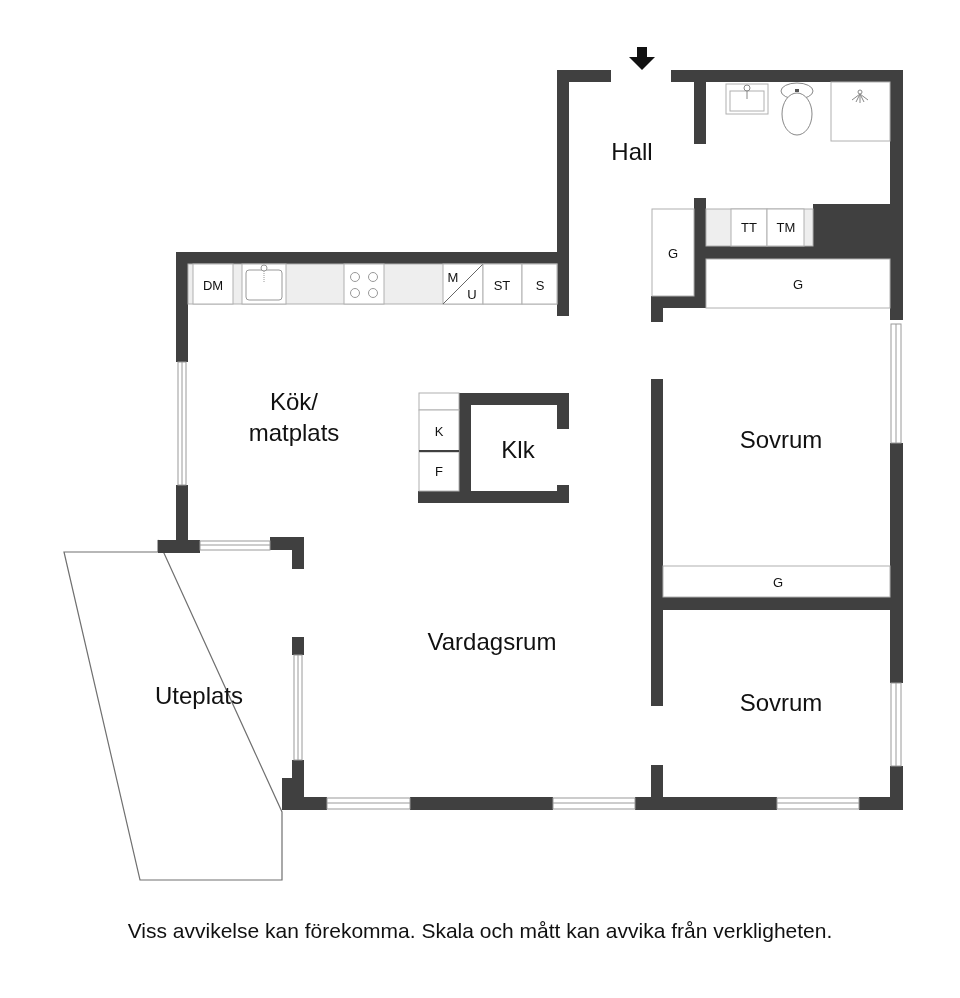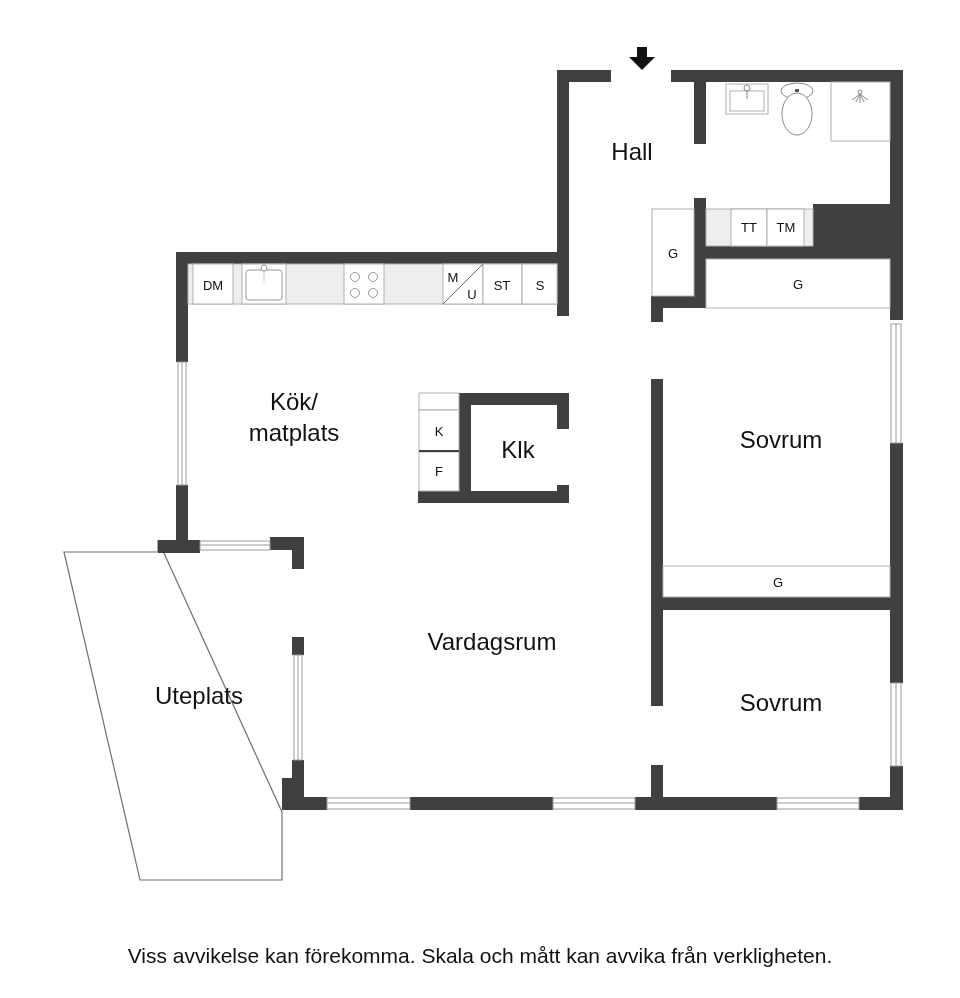--- a/index.html
+++ b/index.html
@@ -6,21 +6,21 @@
   body { width: 960px; height: 998px; position: relative; overflow: hidden; font-family: "Liberation Sans", sans-serif; }
   svg { position: absolute; left: 0; top: 0; }
   .wall { fill: #404040; }
   .win { fill: #ffffff; stroke: #9a9a9a; stroke-width: 1; }
   .winline { stroke: #9a9a9a; stroke-width: 1; }
   .fit { fill: #ffffff; stroke: #b0b0b0; stroke-width: 1; }
   .counter { fill: #eeeeee; stroke: #b0b0b0; stroke-width: 1; }
   .thin { fill: none; stroke: #707070; stroke-width: 1.2; }
   .room-label { font-family: "Liberation Sans", sans-serif; font-size: 24px; fill: #111; }
   .fix-label { font-family: "Liberation Sans", sans-serif; font-size: 13px; fill: #111; }
-  .disclaimer { position: absolute; left: 0; width: 960px; top: 944px; text-align: center; font-size: 21px; color: #111; }
+  .disclaimer { position: absolute; left: 0; width: 960px; top: 919px; text-align: center; font-size: 21px; color: #111; }
 </style>
 </head>
 <body>
 
 <svg width="960" height="998" viewBox="0 0 960 998">
 
   <polygon class="thin" points="64,552 158,552 158,540 282,812 282,880 140,880"></polygon>
 
   <g>
 

